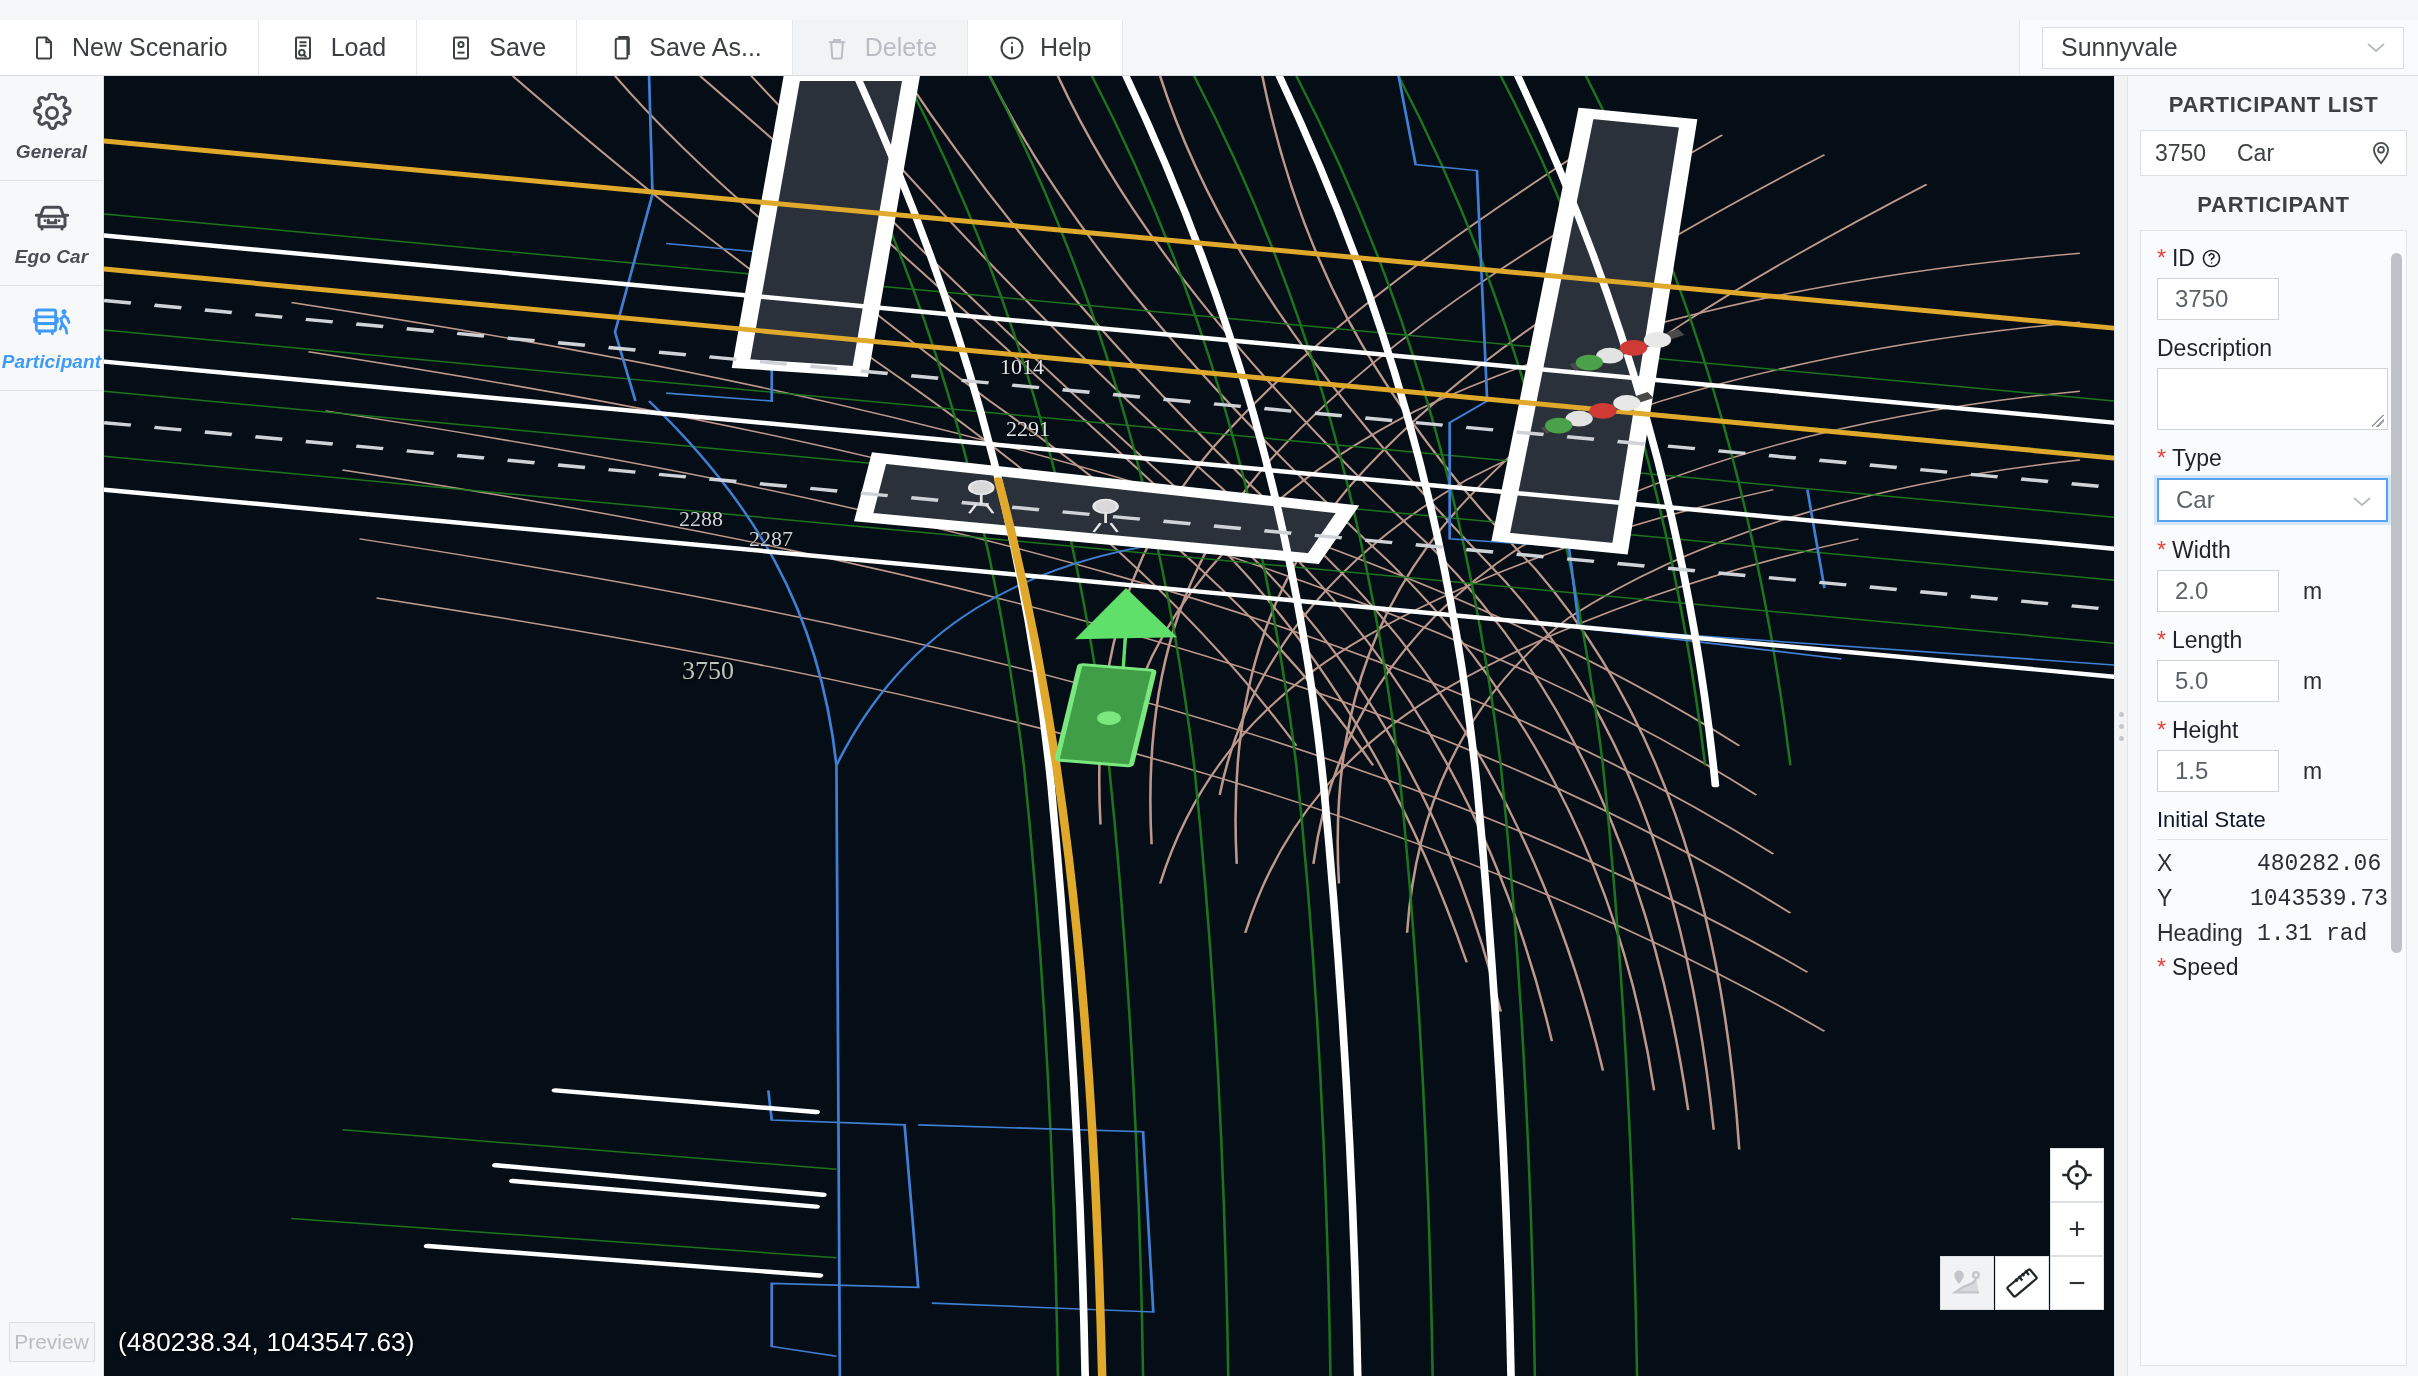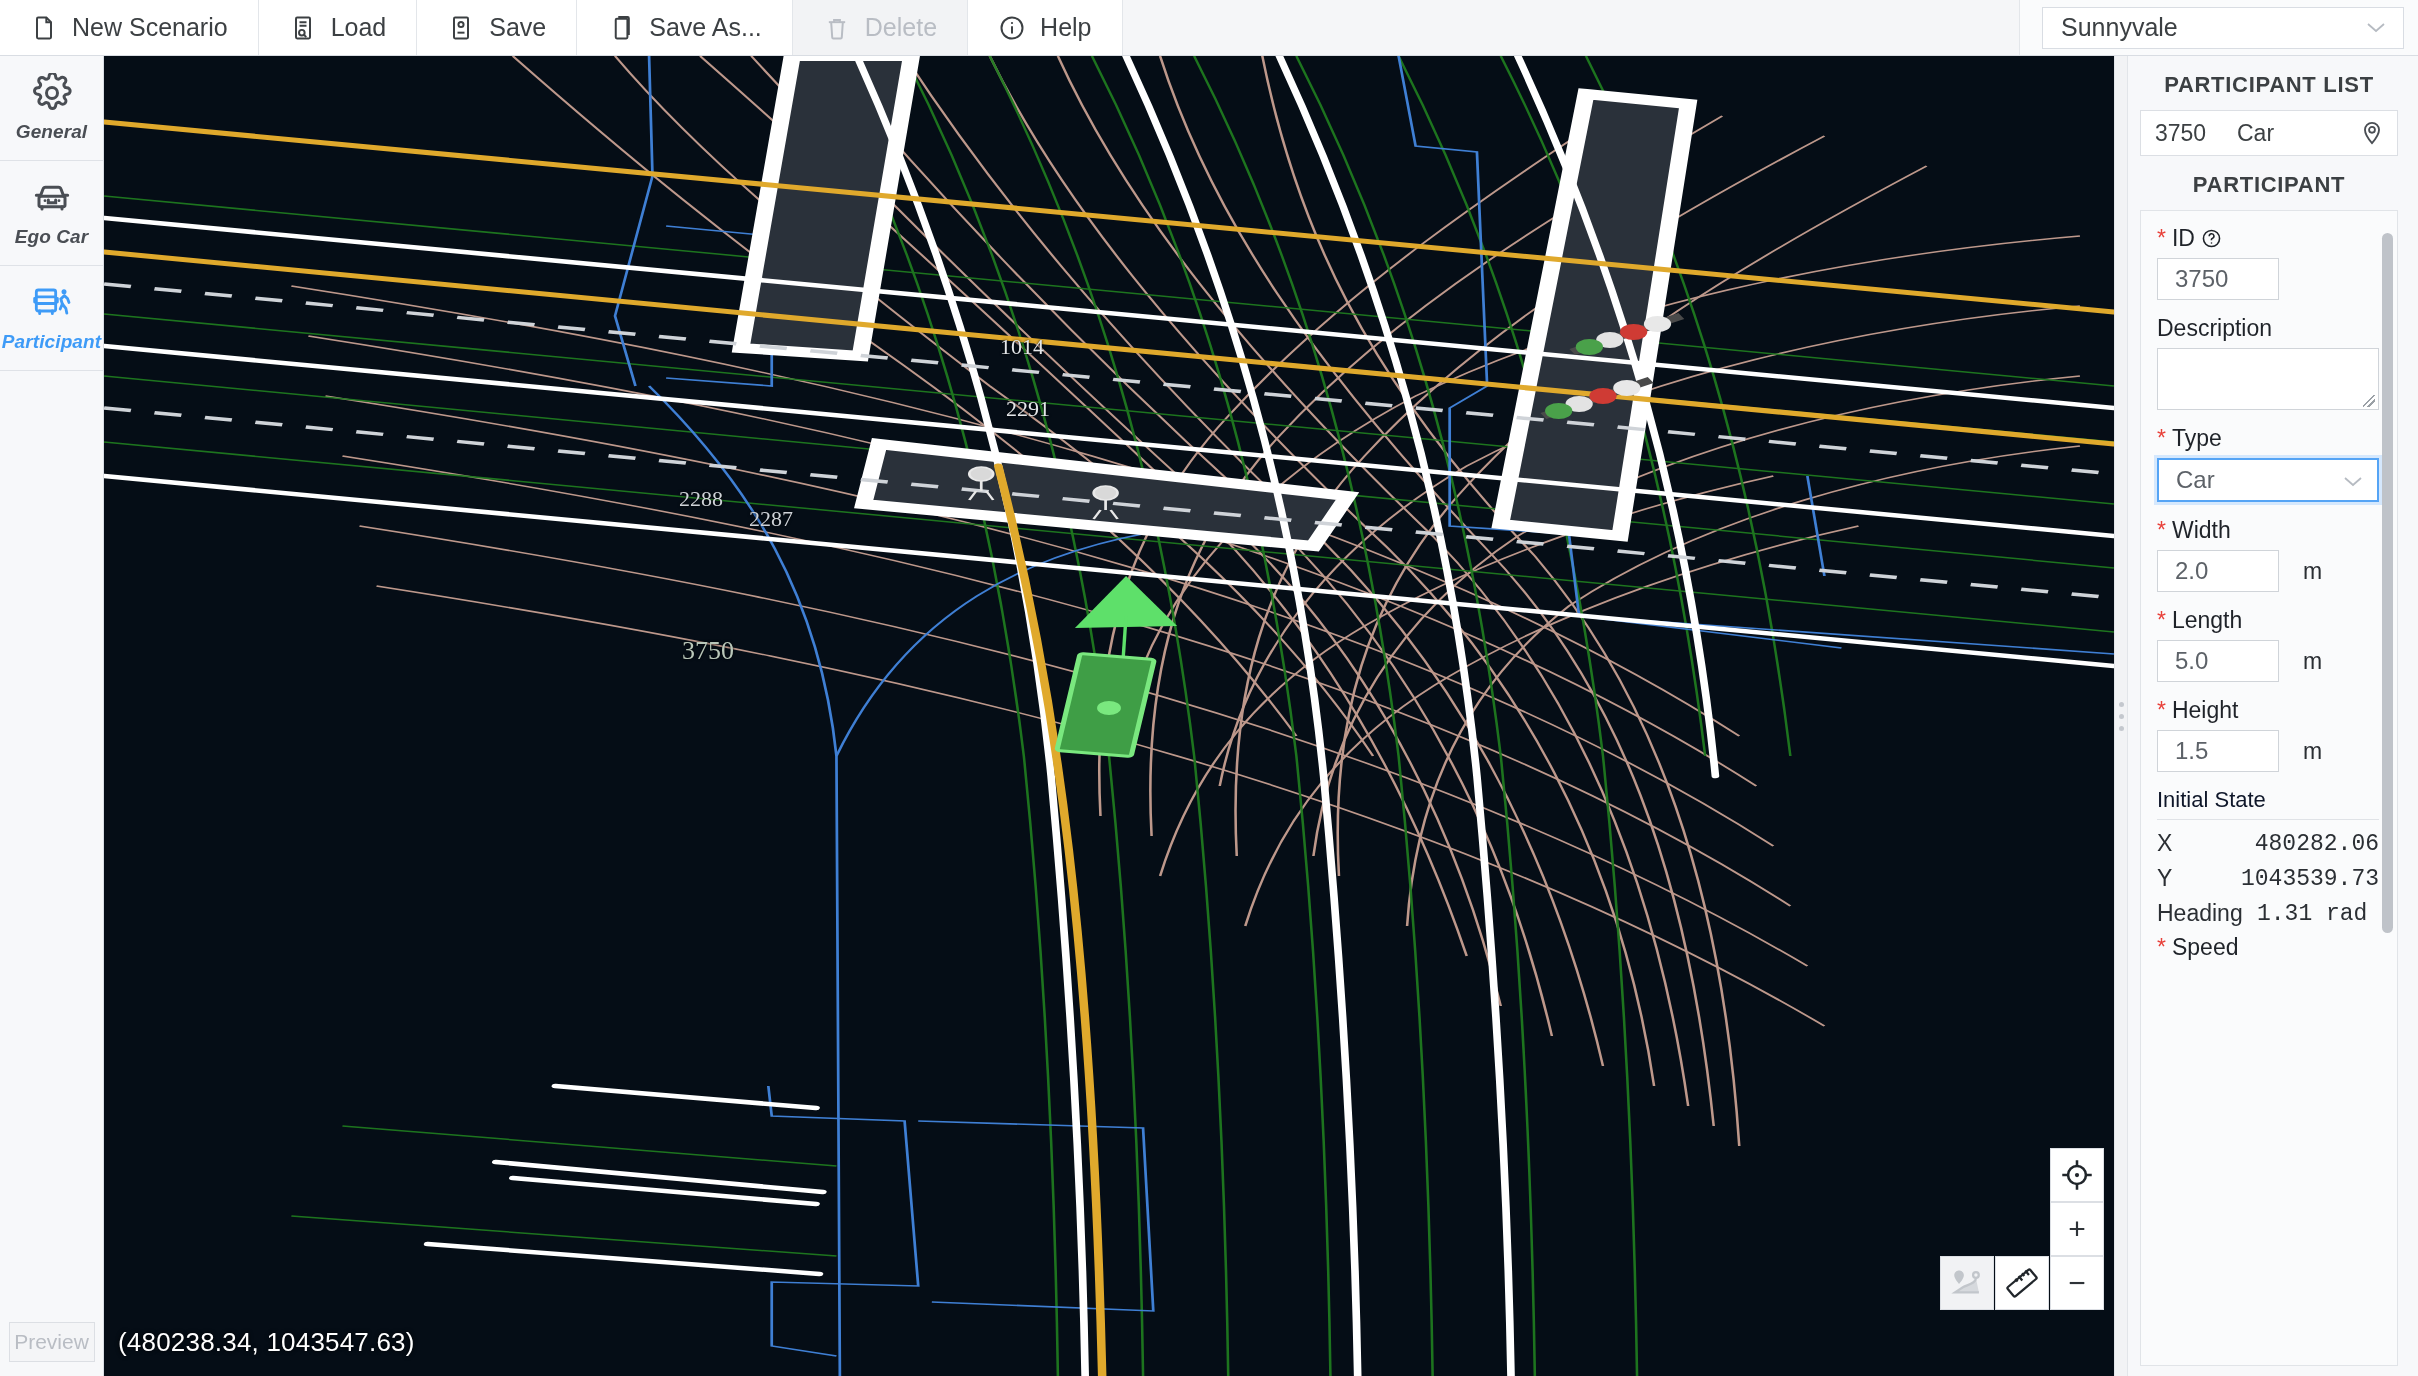--- a/index.html
+++ b/index.html
@@ -10,21 +10,21 @@
     overflow: hidden;
   }
   #app { position: relative; width: 2418px; height: 1376px; display: flex; flex-direction: column; }
 
   
   .toolbar {
     height: 56px; min-height: 56px;
     background: #a21caf;
     display: flex; align-items: stretch;
     border-bottom: 1px solid #d9dde3;
-    position: relative; z-index: 5;
+    position: relative; z-index: 5; margin-top: 20px;
   }
   .tb-btn {
     display: flex; align-items: center; gap: 14px;
     padding: 0 30px;
     background: #ffffff;
     border-right: 1px solid #e3e6ea;
     color: #3c4043;
     font-size: 25px;
     cursor: pointer;
     white-space: nowrap;
@@ -103,21 +103,21 @@
     display: flex; flex-direction: column; align-items: center; justify-content: center;
     gap: 7px; cursor: col-resize;
   }
   .drag-handle i { width: 5px; height: 5px; border-radius: 50%; background: #c4c8ce; display: block; }
 
   
   .rpanel {
     width: 290px; min-width: 290px;
     background: #f7f8fa;
     display: flex; flex-direction: column;
-    padding: 0 20px 10px 12px;
+    padding: 0 11px 10px 12px;
   }
   .panel-title {
     text-align: center; font-size: 22px; font-weight: bold;
     color: #3c4043; letter-spacing: .7px;
     padding: 16px 0 12px 0;
   }
   .plist-row {
     background: #ffffff; border: 1px solid #dcdfe4;
     height: 46px; display: flex; align-items: center;
     padding: 0 12px 0 14px; font-size: 23px; color: #3c4043;

